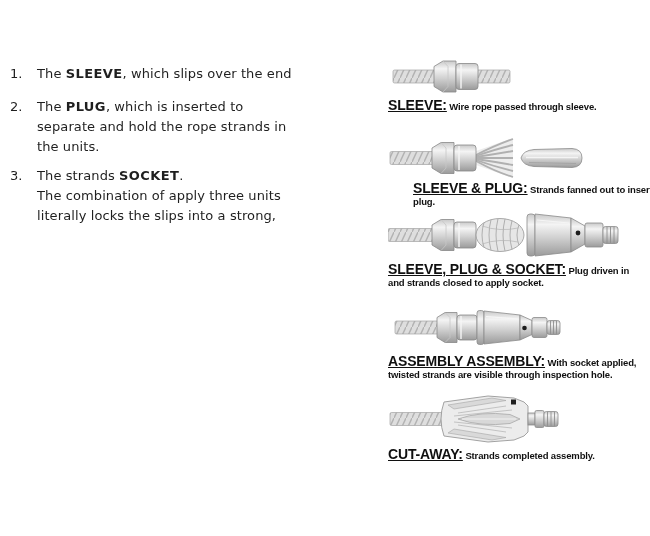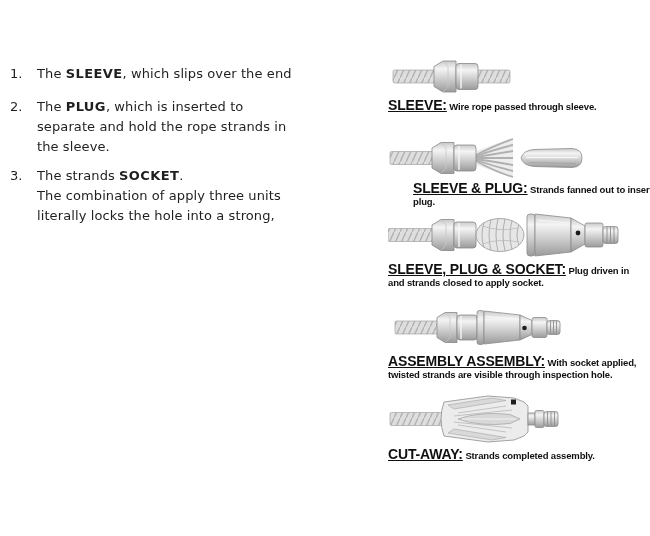--- a/index.html
+++ b/index.html
@@ -52,30 +52,30 @@
       <span class="body">
         <span>The </span><b>SLEEVE</b><span>, which slips over the end</span>
       </span>
     </div>
 
     <div class="item gap-b">
       <span class="num">2.</span>
       <span class="body">
         <span>The </span><b>PLUG</b><span>, which is inserted to</span>
         <span style="display:block">separate and hold the rope strands in</span>
-        <span style="display:block">the sleeve.</span>
+        <span style="display:block">the units.</span>
       </span>
     </div>
 
     <div class="item">
       <span class="num">3.</span>
       <span class="body">
         <span>The strands </span><b>SOCKET</b><span>.</span>
         <span style="display:block">The combination of apply three units</span>
-        <span style="display:block">literally locks the hole into a strong,</span>
+        <span style="display:block">literally locks the slips into a strong,</span>
       </span>
     </div>
   </div>
 
   <div class="figcol">
 
     <div class="fig fig-1">
       <svg width="256" height="46" viewBox="0 0 256 46">
         <defs>
           <pattern id="rp1" width="6" height="13" patternUnits="userSpaceOnUse">

